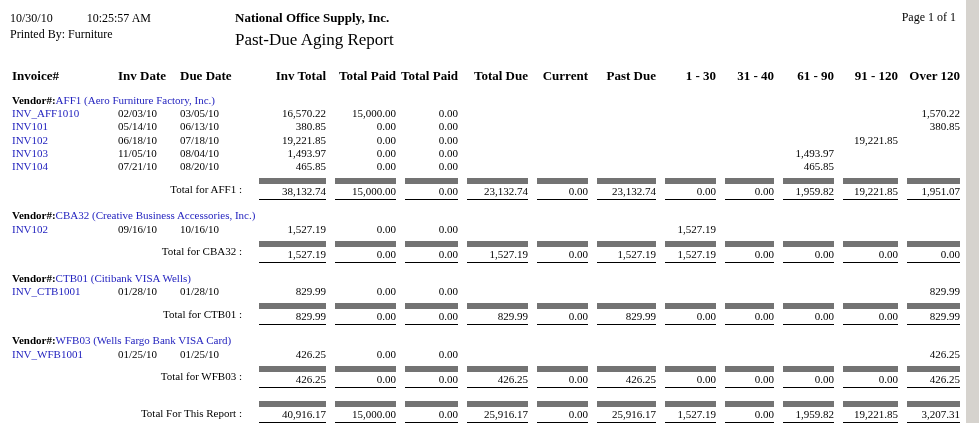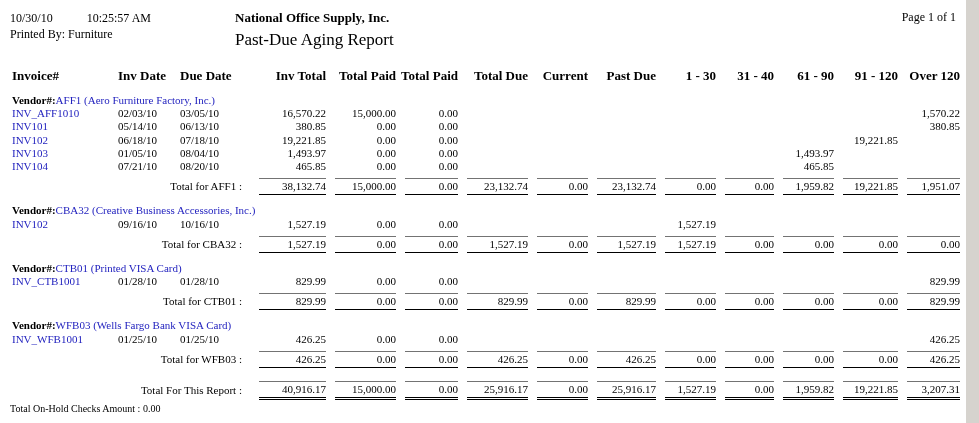--- a/index.html
+++ b/index.html
@@ -27,21 +27,21 @@
   }
   th.left { text-align:left; }
   td { padding:0 2px; white-space:nowrap; overflow:hidden; line-height:1.2; }
   td.num { text-align:right; }
   .link { color:var(--link, #2323bf); }
   .vendor-row td { padding-top:6px; }
   .vendor-prefix { font-weight:bold; }
   .vendor-name { color:var(--link, #2323bf); }
   .total-row td { font-weight:normal; padding-top:5px; padding-bottom:3px; }
   .total-label { text-align:right; padding-right:10px; }
-  .rule { border-top:1px solid #737373; border-bottom:1px solid #000; padding:1px 0; margin-left:5px; }
+  .rule { border-top:6px solid #737373; border-bottom:1px solid #000; padding:1px 0; margin-left:5px; }
   .report-total-row td { padding-top:10px; }
   .report-total-row .rule { border-bottom:3px double #000; }
   .footer-note { font-weight:normal; font-size:10px; margin-top:0; }
 </style>
 </head>
 <body>
 
 <div class="page">
 
   <div class="report-header">
@@ -141,21 +141,21 @@
           <td class="num"></td>
           <td class="num"></td>
           <td class="num"></td>
           <td class="num"></td>
           <td class="num"></td>
           <td class="num">19,221.85</td>
           <td class="num"></td>
         </tr>
         <tr class="invoice-row">
           <td class="link">INV103</td>
-          <td>01/05/10</td>
+          <td>11/05/10</td>
           <td>08/04/10</td>
           <td class="num">1,493.97</td>
           <td class="num">0.00</td>
           <td class="num">0.00</td>
           <td class="num"></td>
           <td class="num"></td>
           <td class="num"></td>
           <td class="num"></td>
           <td class="num"></td>
           <td class="num">1,493.97</td>
@@ -263,21 +263,21 @@
             <div class="rule">0.00</div>
           </td>
           <td class="num">
             <div class="rule">0.00</div>
           </td>
           <td class="num">
             <div class="rule">0.00</div>
           </td>
         </tr>
         <tr class="vendor-row">
-          <td colspan="14"><span class="vendor-prefix">Vendor#:</span><span class="vendor-name">CTB01 (Printed VISA Card)</span></td>
+          <td colspan="14"><span class="vendor-prefix">Vendor#:</span><span class="vendor-name">CTB01 (Citibank VISA Wells)</span></td>
         </tr>
         <tr class="invoice-row">
           <td class="link">INV_CTB1001</td>
           <td>01/28/10</td>
           <td>01/28/10</td>
           <td class="num">829.99</td>
           <td class="num">0.00</td>
           <td class="num">0.00</td>
           <td class="num"></td>
           <td class="num"></td>

